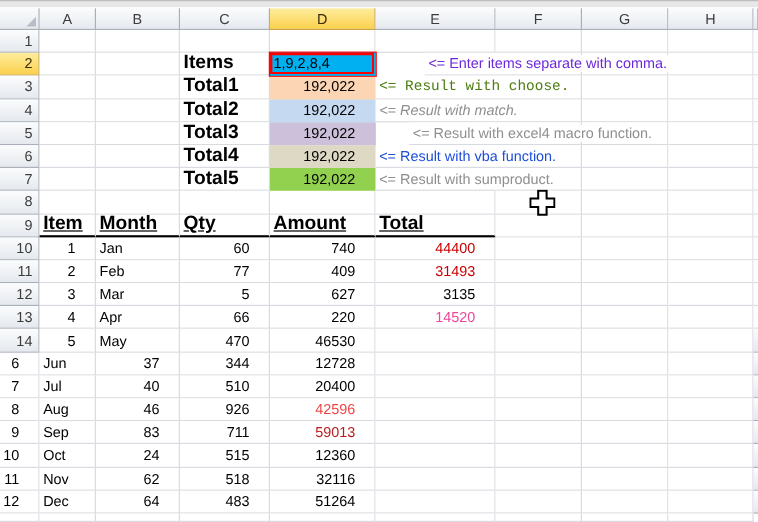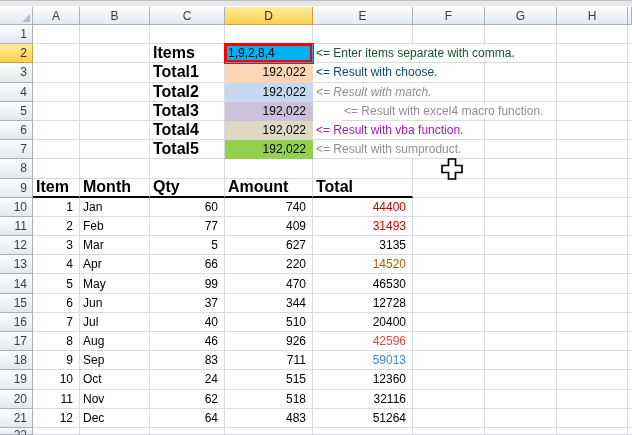--- a/index.html
+++ b/index.html
@@ -15,23 +15,23 @@
        box-sizing:border-box;font-size:12px;overflow:hidden;}
   .rowhdr{justify-content:flex-end;padding-right:5px;}
   .selhdr{background:linear-gradient(180deg,#FEEC9E 0%,#FBD14D 100%);
           border-right:1px solid #CDA23F;border-bottom:1px solid #CDA23F;color:#3a2d0a;}
   .corner{position:relative;}
   .corner::after{content:"";position:absolute;right:2px;bottom:2px;width:0;height:0;
                  border-left:8px solid transparent;border-bottom:8px solid #B7BDC6;}
   .cell{border-right:1px solid #D8DBDF;border-bottom:1px solid #D8DBDF;
         display:flex;align-items:center;box-sizing:border-box;
         padding:0 3px;white-space:nowrap;background:#fff;}
-  .r{justify-content:flex-end;padding-right:6px;}
+  .r{justify-content:flex-end;padding-right:16px;}
   .b{font-weight:700;font-size:16px;}
-  .thead{border-bottom:2px solid #000;}
+  .thead{border-bottom:2px solid #000;text-decoration:underline;}
   .sel{box-shadow:inset 0 0 0 2px #FF0000,0 0 0 1px #FF0000;position:relative;z-index:4;}
   .spill{overflow:visible;position:relative;z-index:2;border-right:none;}
   .spill span{background:#fff;padding-right:2px;}
   .clip{align-items:flex-start;overflow:hidden;line-height:14px;}
   .cursor{position:absolute;z-index:9;pointer-events:none;}
 </style>
 </head>
 <body>
 
 <div class="sheet">
@@ -55,33 +55,33 @@
       <div class="cell"></div>
       <div class="cell"></div>
       <div class="cell"></div>
       <div class="cell"></div>
       <div class="cell"></div>
       <div class="hdr rowhdr selhdr">2</div>
       <div class="cell"></div>
       <div class="cell"></div>
       <div class="cell b">Items</div>
       <div class="cell sel" style="background: rgb(0, 176, 240); border-right-color: rgb(0, 176, 240); border-bottom-color: rgb(0, 176, 240);">1,9,2,8,4</div>
-      <div class="cell spill" style="color: #14532d;">
+      <div class="cell spill" style="color: #6d28d9; margin-left: 41px;">
         <span>&lt;= Enter items separate with comma.</span>
       </div>
       <div class="cell"></div>
       <div class="cell"></div>
       <div class="cell"></div>
       <div class="cell"></div>
       <div class="hdr rowhdr">3</div>
       <div class="cell"></div>
       <div class="cell"></div>
       <div class="cell b">Total1</div>
       <div class="cell r" style="background: rgb(252, 213, 180); border-right-color: rgb(252, 213, 180); border-bottom-color: rgb(252, 213, 180);">192,022</div>
-      <div class="cell spill" style="color: #0c4a6e;">
+      <div class="cell spill" style="color: #4d7c0f; font-family: Liberation Mono, monospace;">
         <span>&lt;= Result with choose.</span>
       </div>
       <div class="cell"></div>
       <div class="cell"></div>
       <div class="cell"></div>
       <div class="cell"></div>
       <div class="hdr rowhdr">4</div>
       <div class="cell"></div>
       <div class="cell"></div>
       <div class="cell b">Total2</div>
@@ -103,21 +103,21 @@
       </div>
       <div class="cell"></div>
       <div class="cell"></div>
       <div class="cell"></div>
       <div class="cell"></div>
       <div class="hdr rowhdr">6</div>
       <div class="cell"></div>
       <div class="cell"></div>
       <div class="cell b">Total4</div>
       <div class="cell r" style="background: rgb(221, 217, 196); border-right-color: rgb(221, 217, 196); border-bottom-color: rgb(221, 217, 196);">192,022</div>
-      <div class="cell spill" style="color: #a21caf; text-align: right;">
+      <div class="cell spill" style="color: #1d4ed8; text-align: right;">
         <span>&lt;= Result with vba function.</span>
       </div>
       <div class="cell"></div>
       <div class="cell"></div>
       <div class="cell"></div>
       <div class="cell"></div>
       <div class="hdr rowhdr">7</div>
       <div class="cell"></div>
       <div class="cell"></div>
       <div class="cell b">Total5</div>
@@ -177,29 +177,28 @@
       <div class="cell r">3135</div>
       <div class="cell"></div>
       <div class="cell"></div>
       <div class="cell"></div>
       <div class="cell"></div>
       <div class="hdr rowhdr">13</div>
       <div class="cell r">4</div>
       <div class="cell">Apr</div>
       <div class="cell r">66</div>
       <div class="cell r">220</div>
-      <div class="cell r" style="color: #a16207;">14520</div>
+      <div class="cell r" style="color: #ec4899;">14520</div>
       <div class="cell"></div>
       <div class="cell"></div>
       <div class="cell"></div>
       <div class="cell"></div>
       <div class="hdr rowhdr">14</div>
       <div class="cell r">5</div>
       <div class="cell">May</div>
-      <div class="cell r">99</div>
       <div class="cell r">470</div>
       <div class="cell r">46530</div>
       <div class="cell"></div>
       <div class="cell"></div>
       <div class="cell"></div>
       <div class="cell"></div>
       <div class="hdr rowhdr">15</div>
       <div class="cell r">6</div>
       <div class="cell">Jun</div>
       <div class="cell r">37</div>
@@ -227,21 +226,21 @@
       <div class="cell r" style="color: #ef4444;">42596</div>
       <div class="cell"></div>
       <div class="cell"></div>
       <div class="cell"></div>
       <div class="cell"></div>
       <div class="hdr rowhdr">18</div>
       <div class="cell r">9</div>
       <div class="cell">Sep</div>
       <div class="cell r">83</div>
       <div class="cell r">711</div>
-      <div class="cell r" style="color: #3b82f6; text-align: right;">59013</div>
+      <div class="cell r" style="color: #b91c1c; text-align: right;">59013</div>
       <div class="cell"></div>
       <div class="cell"></div>
       <div class="cell"></div>
       <div class="cell"></div>
       <div class="hdr rowhdr">19</div>
       <div class="cell r">10</div>
       <div class="cell">Oct</div>
       <div class="cell r">24</div>
       <div class="cell r">515</div>
       <div class="cell r">12360</div>

